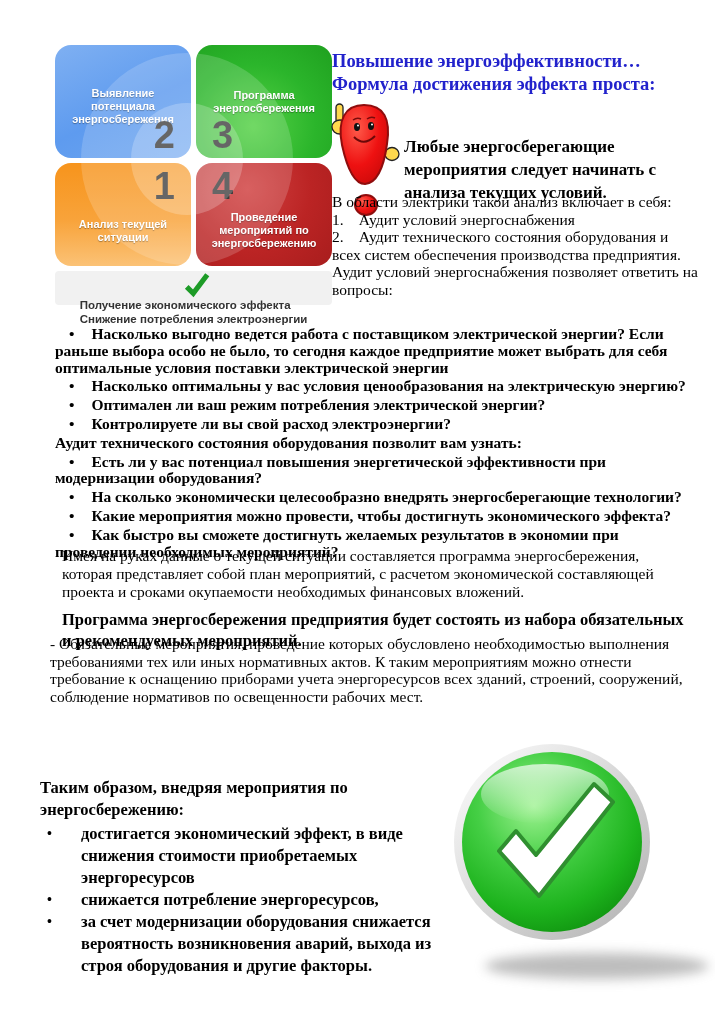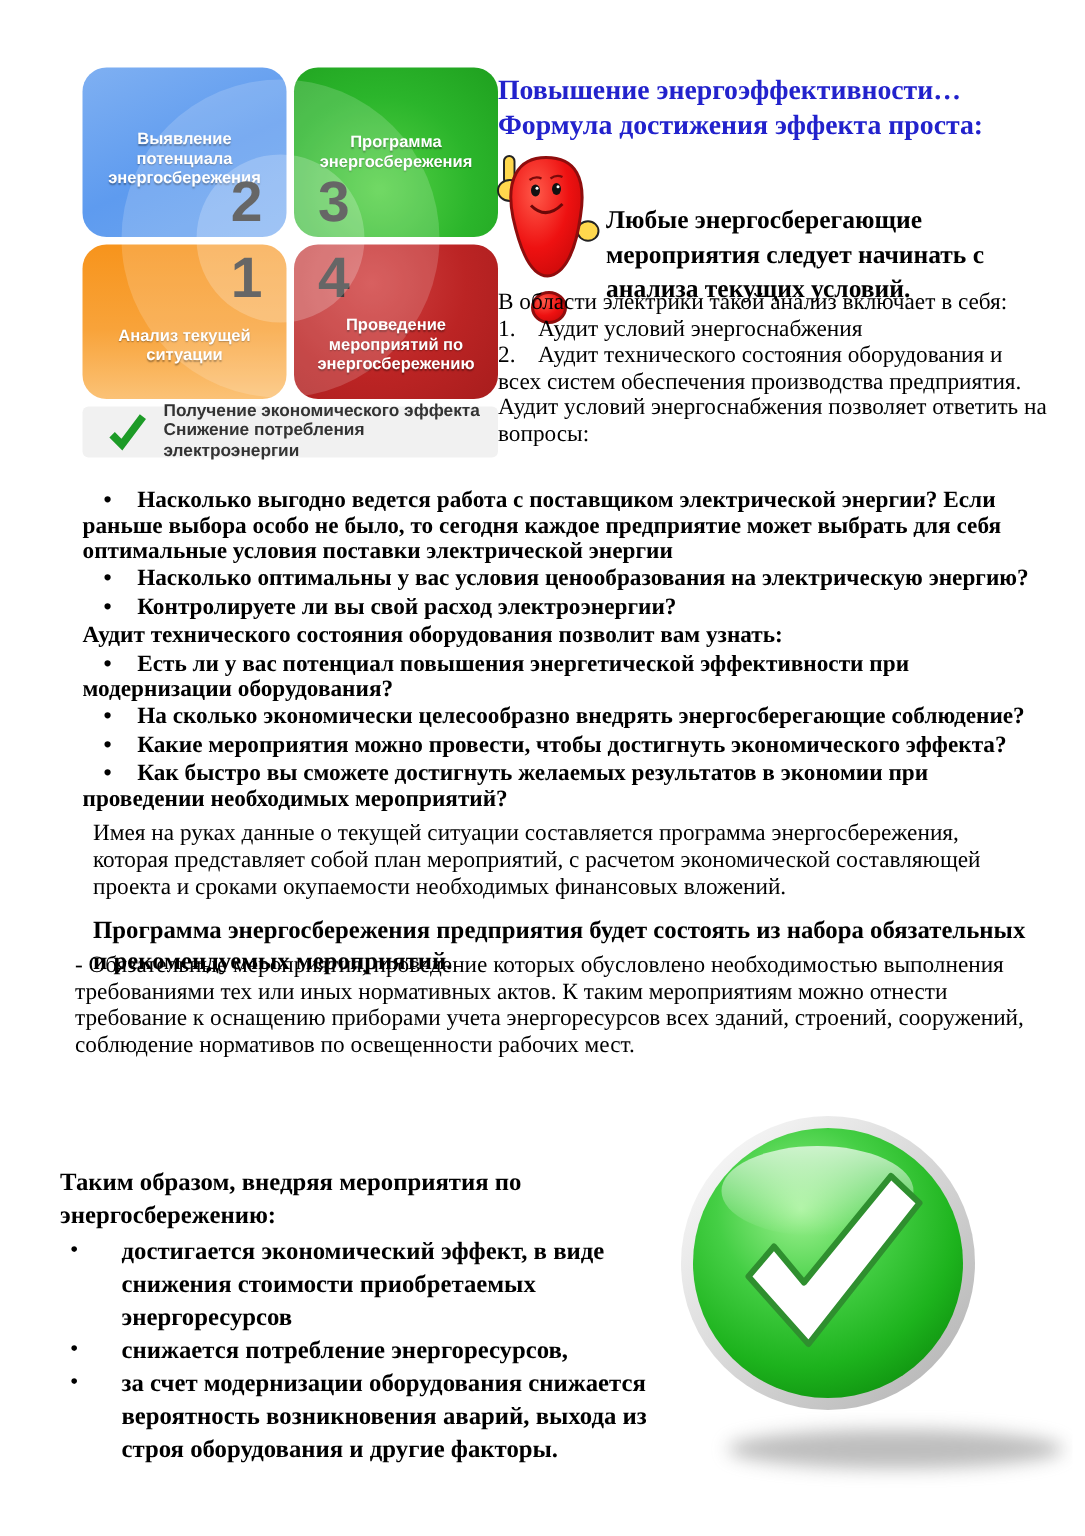--- a/index.html
+++ b/index.html
@@ -33,21 +33,21 @@
   }
   .q1 .qnum { right:16px; bottom:4px; }
   .q2 .qnum { left:16px; bottom:4px; }
   .q3 .qnum { right:16px; top:4px; }
   .q4 .qnum { left:16px; top:4px; }
   .ring { position:absolute; border-radius:50%; pointer-events:none; }
   .r-outer { width:212px; height:212px; left:26px; top:8px; background:rgba(255,255,255,.17); }
   .r-inner { width:112px; height:112px; left:76px; top:58px; background:rgba(255,255,255,.22); }
   .dfooter {
     margin-top:5px; height:34px; background:#f1f1f1; border-radius:4px;
-    display:flex; align-items:center;
+    display:flex; align-items:center;flex-direction:column;
   }
   .dcheck { flex:none; margin:0 10px 0 16px; }
   .dftext {
     font-family:"Liberation Sans", sans-serif; font-weight:bold; font-size:11.5px;
     line-height:13.5px; color:#333;
   }
 
   
   .title {
     position:absolute; left:332px; top:50px; width:378px; margin:0;
@@ -157,28 +157,31 @@
   </div>
 
   <div class="wide">
     <div class="bli">
       <span class="bb">•</span><span>Насколько выгодно ведется работа с поставщиком электрической энергии? Если раньше выбора особо не было, то сегодня каждое предприятие может выбрать для себя оптимальные условия поставки электрической энергии</span>
     </div>
     <div class="bli">
       <span class="bb">•</span><span>Насколько оптимальны у вас условия ценообразования на электрическую энергию?</span>
     </div>
     <div class="bli">
+      <span class="bb">•</span><span>Оптимален ли ваш режим потребления электрической энергии?</span>
+    </div>
+    <div class="bli">
       <span class="bb">•</span><span>Контролируете ли вы свой расход электроэнергии?</span>
     </div>
     <div class="plain">Аудит технического состояния оборудования позволит вам узнать:</div>
     <div class="bli">
       <span class="bb">•</span><span>Есть ли у вас потенциал повышения энергетической эффективности при модернизации оборудования?</span>
     </div>
     <div class="bli">
-      <span class="bb">•</span><span>На сколько экономически целесообразно внедрять энергосберегающие соблюдение?</span>
+      <span class="bb">•</span><span>На сколько экономически целесообразно внедрять энергосберегающие технологии?</span>
     </div>
     <div class="bli">
       <span class="bb">•</span><span>Какие мероприятия можно провести, чтобы достигнуть экономического эффекта?</span>
     </div>
     <div class="bli">
       <span class="bb">•</span><span>Как быстро вы сможете достигнуть желаемых результатов в экономии при проведении необходимых мероприятий?</span>
     </div>
   </div>
 
   <div class="p-imeya">Имея на руках данные о текущей ситуации составляется программа энергосбережения, которая представляет собой план мероприятий, с расчетом экономической составляющей проекта и сроками окупаемости необходимых финансовых вложений.</div>

